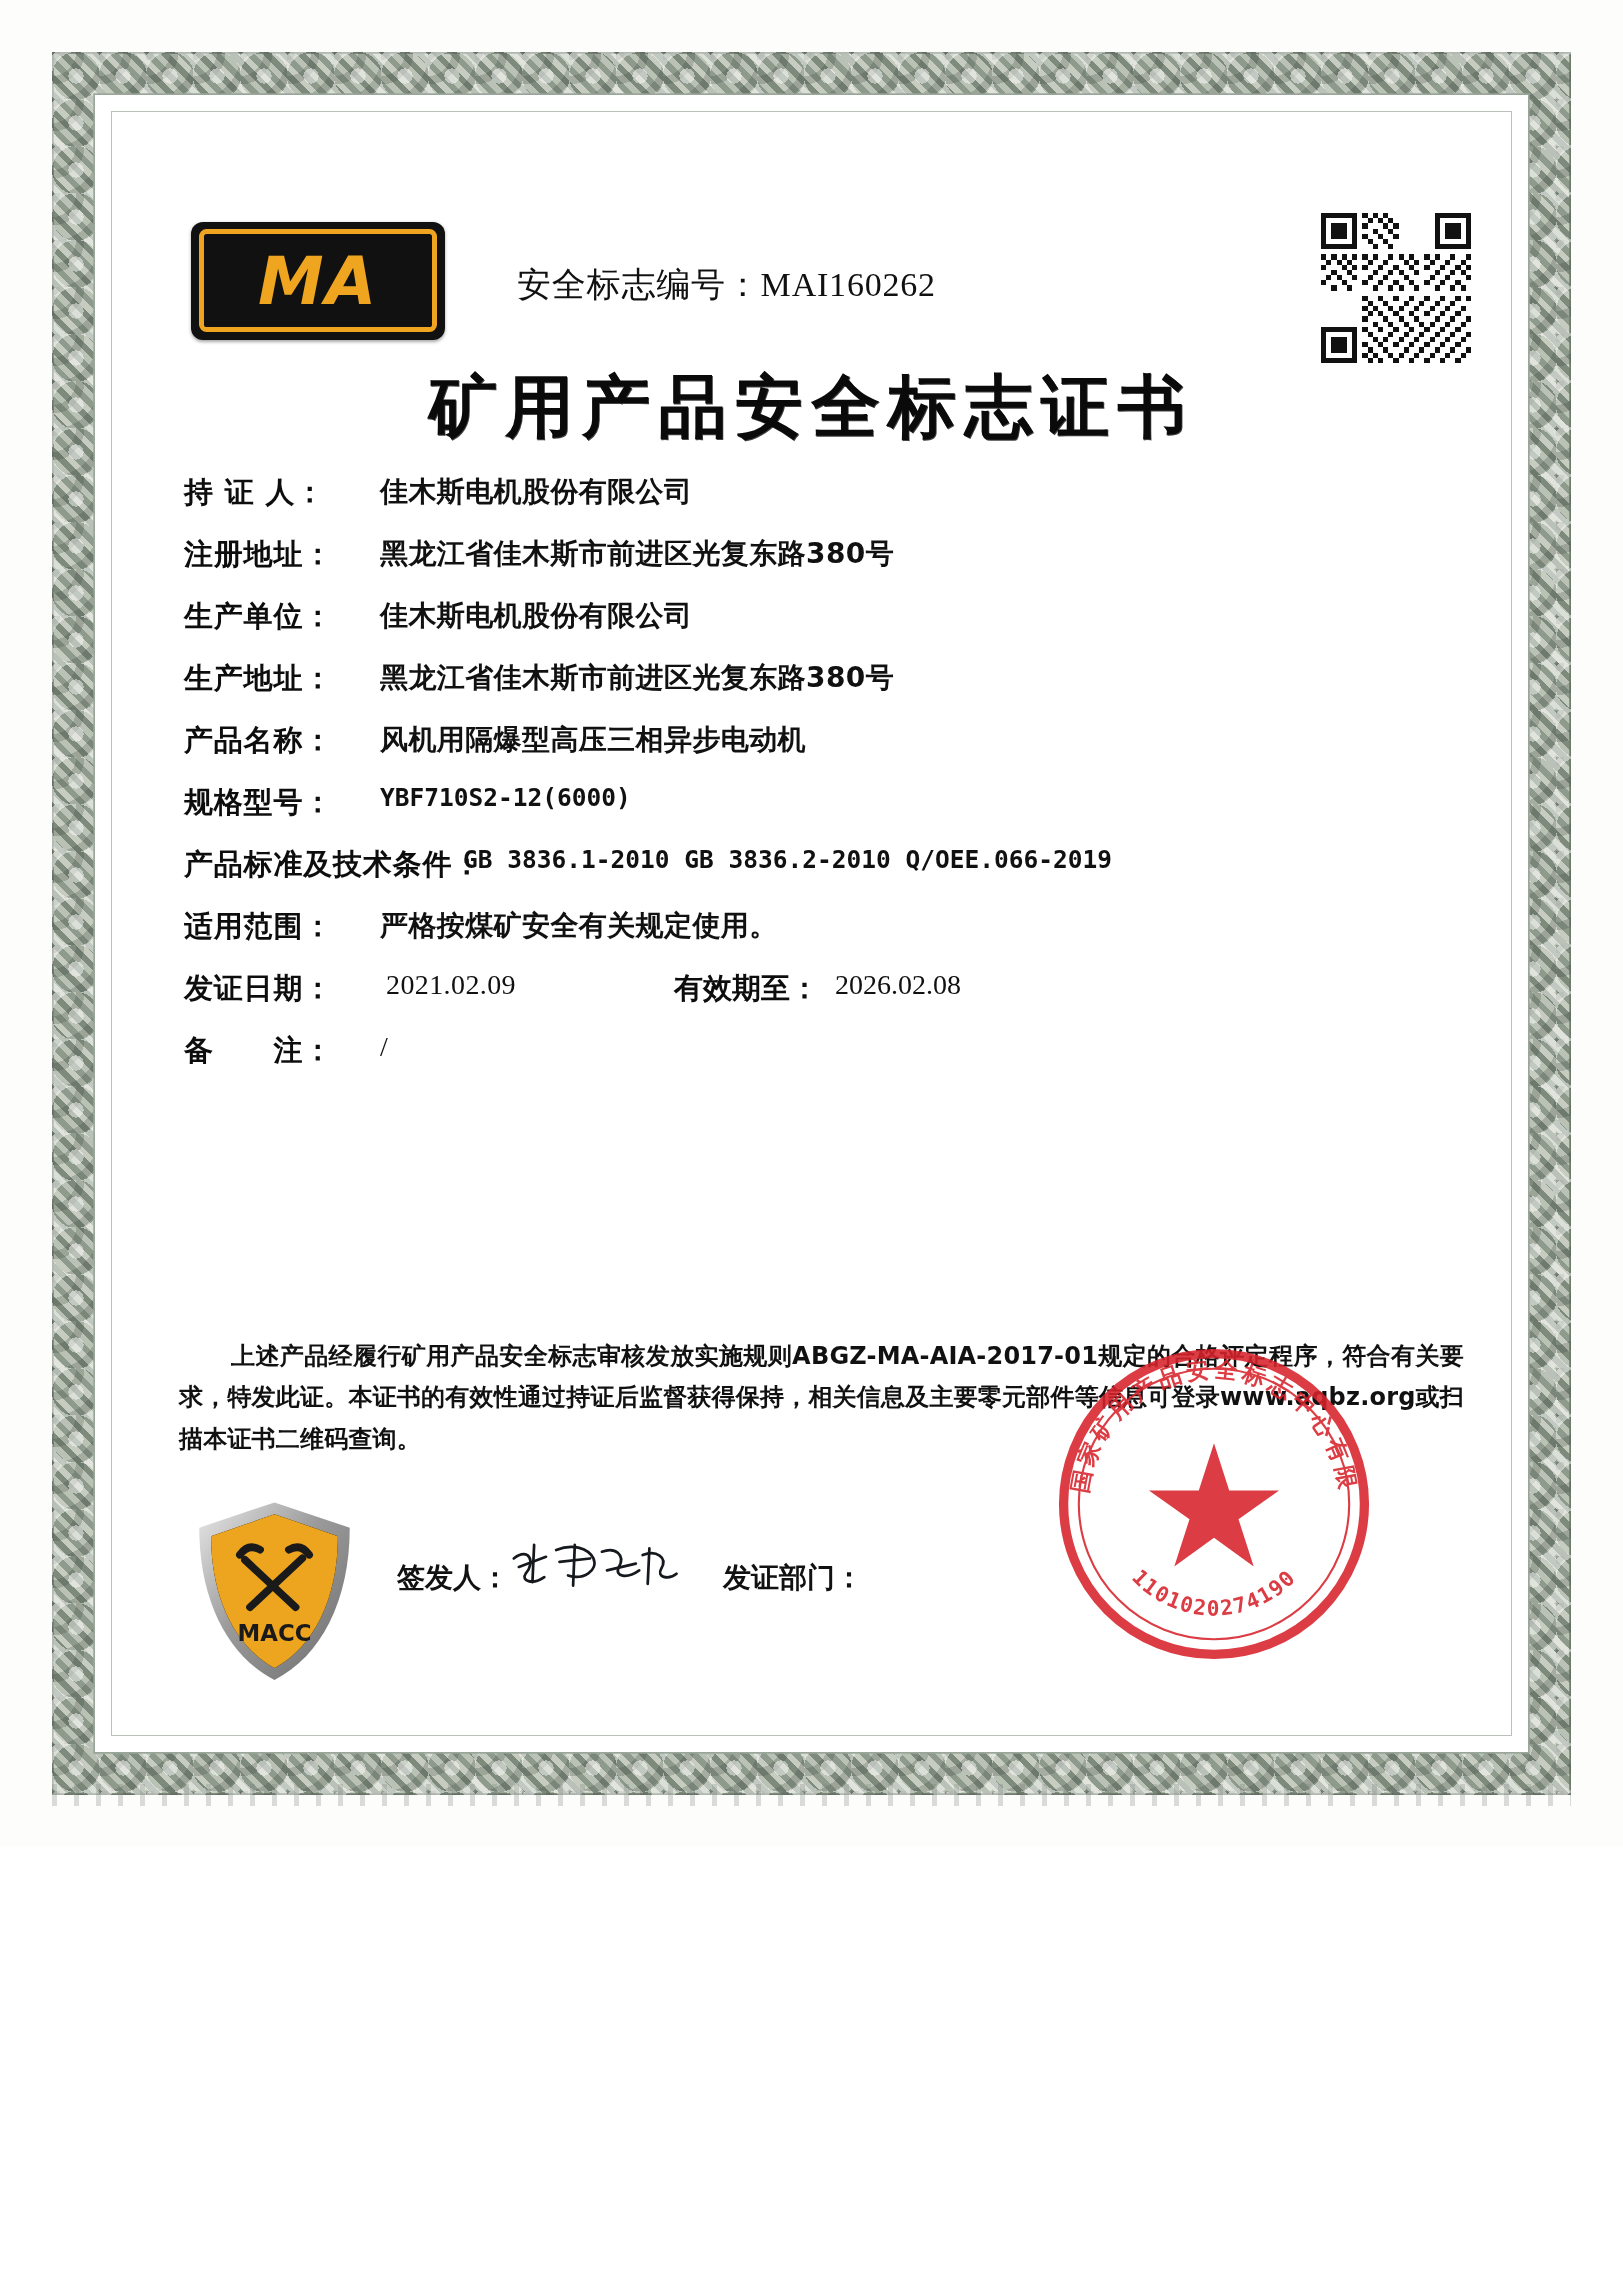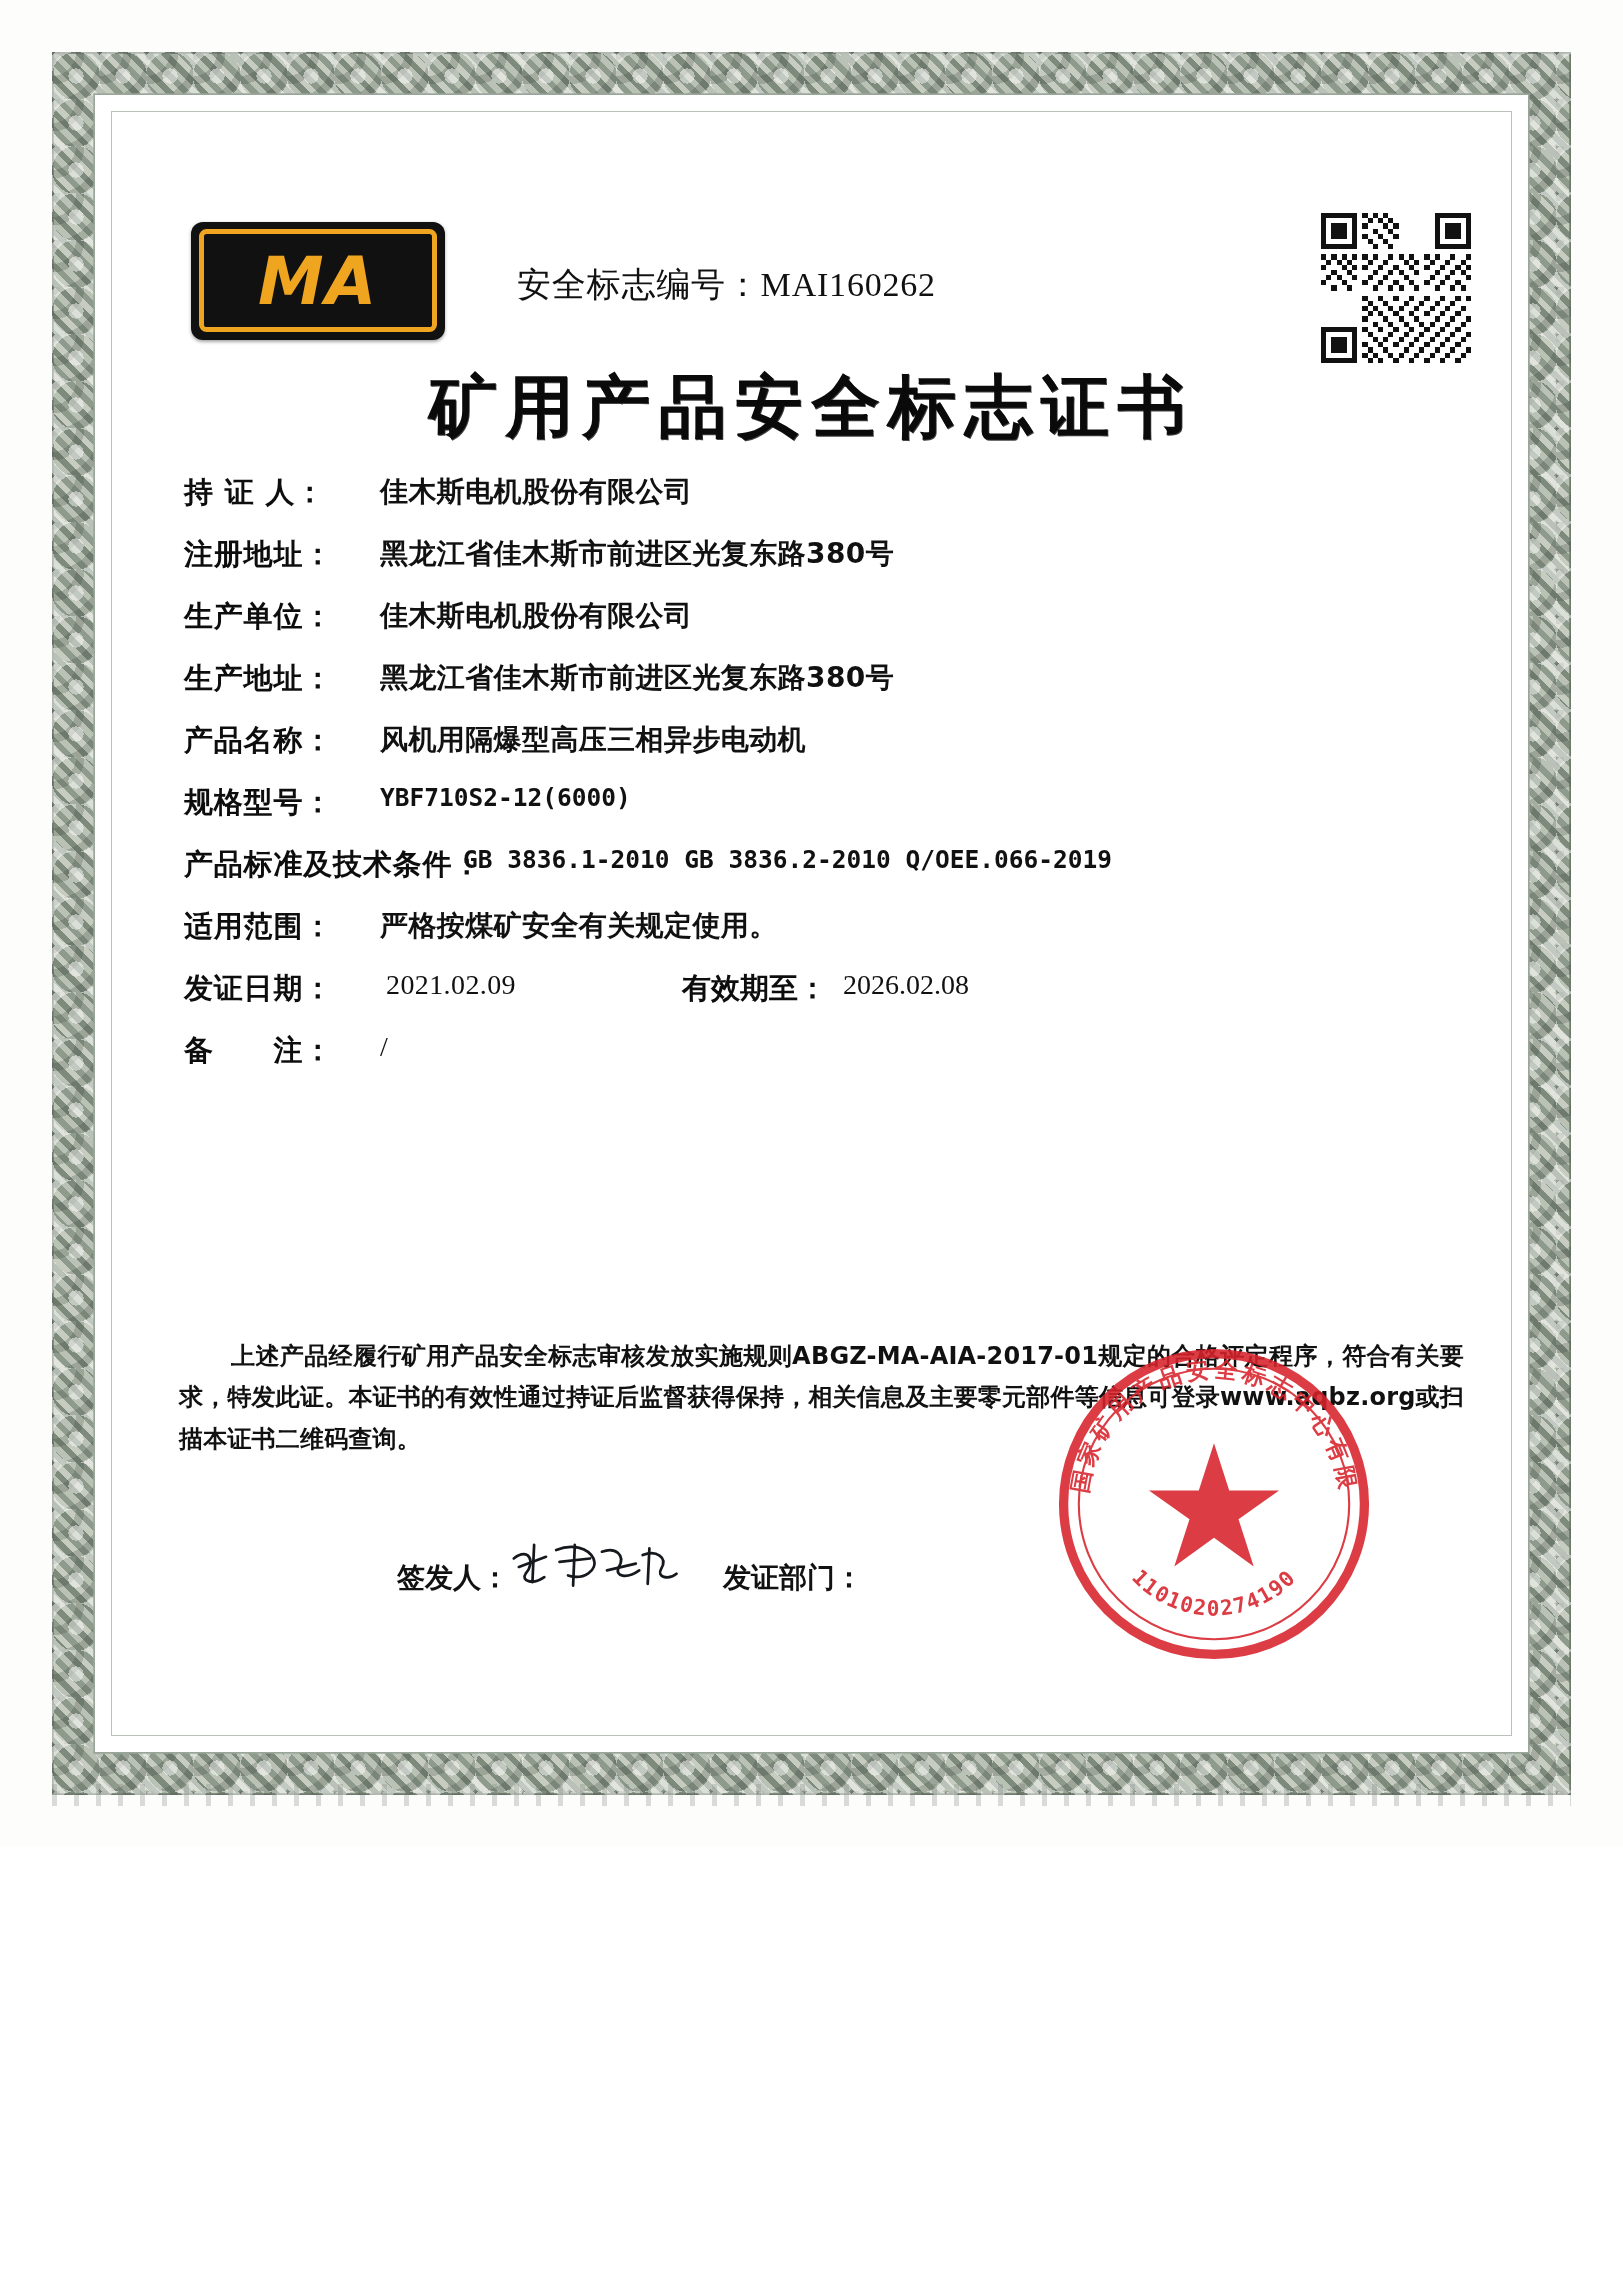--- a/index.html
+++ b/index.html
@@ -146,21 +146,21 @@
     font-weight:bold;
     font-size:24.5px;
     letter-spacing:0px;
   }
   .val.num{
     font-family:"Liberation Serif", serif;
     font-weight:normal;
     font-size:28px;
   }
   .row.dates{gap:6px;}
-  .dates .val{margin-right:12px;text-align:right;}
+  .dates .val{margin-right:4px;text-align:right;}
   .dates .lbl2{
     font-family:"DejaVu Sans", sans-serif;
     font-weight:bold;
     font-size:29px;
     color:#0d0d0d;
     margin-left:148px;
     white-space:nowrap;
   }
   .dates .val2{
     font-family:"Liberation Serif", serif;
@@ -502,20 +502,41 @@
         <div class="lbl">备　　注：</div>
         <div class="val num">/</div>
       </div>
 
     </div>
 
     <div class="para">上述产品经履行矿用产品安全标志审核发放实施规则ABGZ-MA-AIA-2017-01规定的合格评定程序，符合有关要求，特发此证。本证书的有效性通过持证后监督获得保持，相关信息及主要零元部件等信息可登录www.aqbz.org或扫描本证书二维码查询。</div>
 
     <div class="footer">
 
+      <div class="shield">
+        <svg width="161" height="186" viewBox="0 0 190 220" aria-hidden="true">
+          <defs>
+            <linearGradient id="shieldMetal" x1="0" y1="0" x2="1" y2="1">
+              <stop offset="0%" stop-color="#e9e9e9"></stop>
+              <stop offset="45%" stop-color="#9a9a9a"></stop>
+              <stop offset="100%" stop-color="#6d6d6d"></stop>
+            </linearGradient>
+          </defs>
+          <path d="M95 4 L184 34 C184 120 150 186 95 214 C40 186 6 120 6 34 Z" fill="url(#shieldMetal)"></path>
+          <path d="M95 18 L170 44 C170 118 141 175 95 200 C49 175 20 118 20 44 Z" fill="# efa51f"></path>
+          <path d="M95 18 L170 44 C170 118 141 175 95 200 C49 175 20 118 20 44 Z" fill="#eda41e"></path>
+          <g stroke="#1a1a1a" stroke-width="9" stroke-linecap="round" fill="none">
+            <path d="M60 72 L120 128"></path>
+            <path d="M128 70 L66 128"></path>
+          </g>
+          <path d="M54 66 q10 -14 24 -6" stroke="#1a1a1a" stroke-width="9" fill="none" stroke-linecap="round"></path>
+          <path d="M136 66 q-10 -14 -24 -6" stroke="#1a1a1a" stroke-width="9" fill="none" stroke-linecap="round"></path>
+          <text x="95" y="168" text-anchor="middle" font-family="DejaVu Sans, sans-serif" font-size="27" font-weight="bold" fill="#1a1a1a">MACC</text>
+        </svg>
+      </div>
 
       <div class="sign-label">签发人：</div>
 
       <div class="signature">
         <svg width="178" height="73" viewBox="0 0 210 86" aria-hidden="true">
           <g fill="none" stroke="#15181c" stroke-width="3.2" stroke-linecap="round" stroke-linejoin="round">
             <path d="M8 30 C26 16, 34 34, 22 48 C16 56, 30 62, 44 52"></path>
             <path d="M14 40 L46 28"></path>
             <path d="M32 14 L30 58"></path>
             <path d="M58 20 C78 12, 96 18, 102 30 C108 44, 90 56, 72 50"></path>

